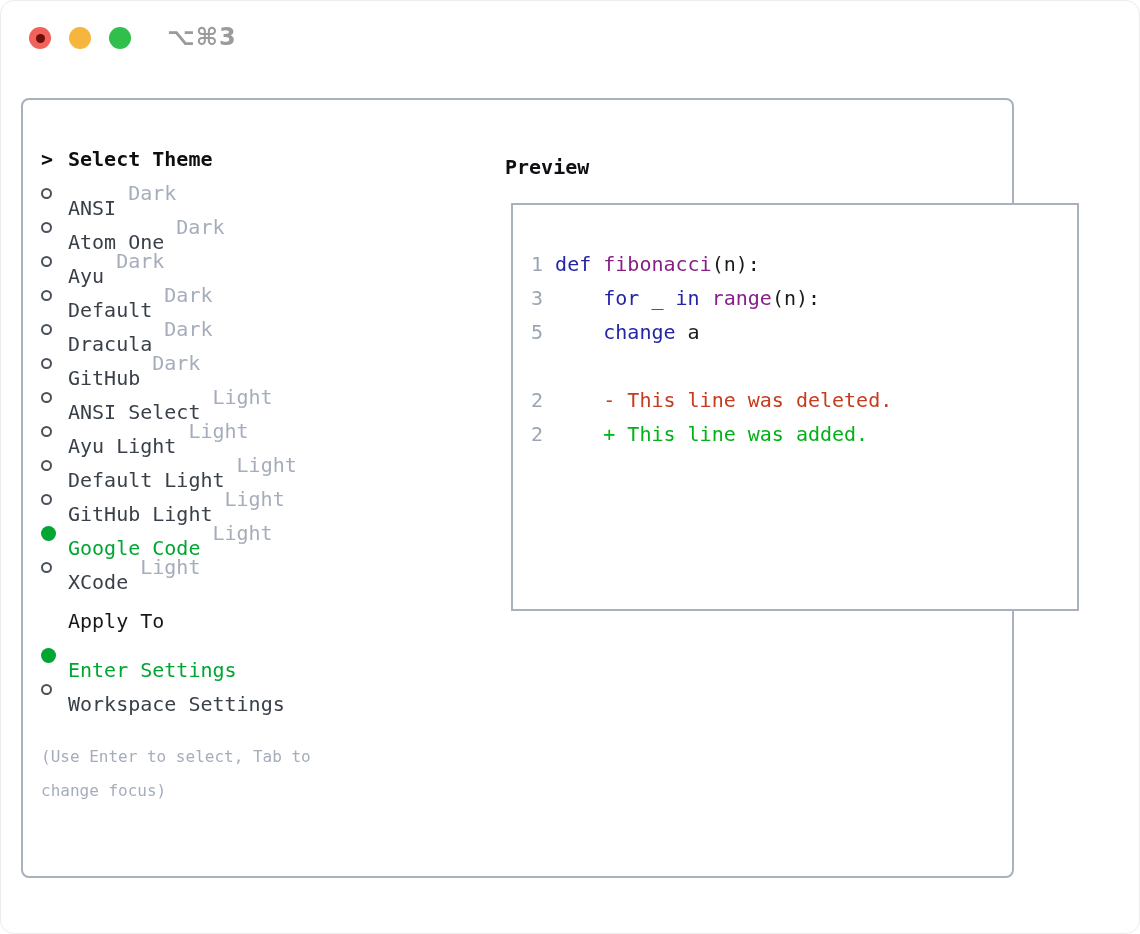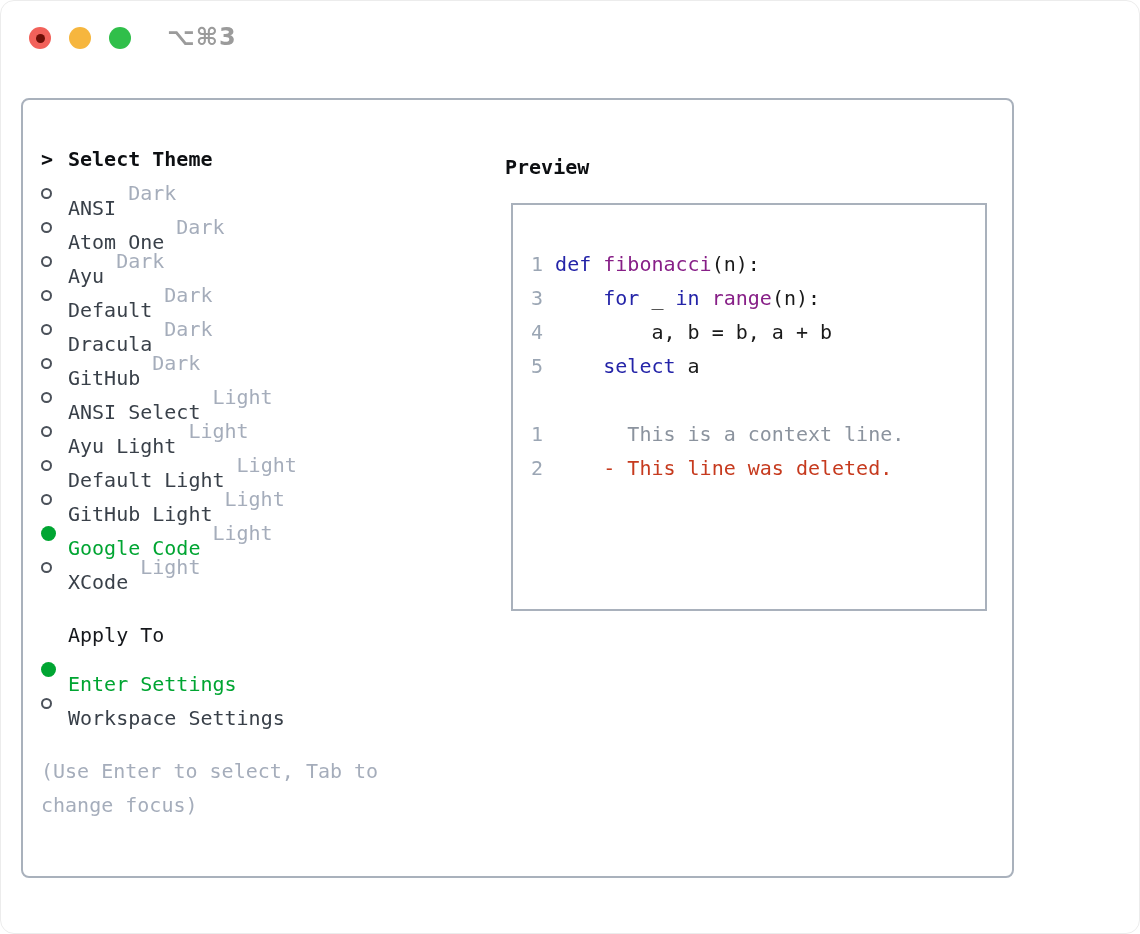--- a/index.html
+++ b/index.html
@@ -39,26 +39,26 @@
   .left-col{position:absolute;left:18px;top:42px;width:440px;font-size:20px;line-height:34px;}
   .row{display:flex;align-items:center;height:34px;white-space:pre;}
   .marker{width:27px;display:inline-flex;align-items:center;flex:none;}
   .list-header{font-weight:bold;color:#0d0f12;}
   .list-header .marker{font-weight:bold;color:#0d0f12;}
   .dot-outline{width:11px;height:11px;border:2px solid #4b515a;border-radius:50%;display:inline-block;}
   .dot-filled{width:15px;height:15px;background:var(--accent-green);border-radius:50%;display:inline-block;}
   .item .name{color:#394049;margin-top:29px;}
   .item.selected .name{color:var(--accent-green);}
   .item .tag{color:var(--muted-gray);margin-left:12px;}
-  .apply-header{margin-top:34px;height:34px;display:flex;align-items:center;color:#16181c;padding-left:27px;}
-  .hint{margin-top:34px;white-space:pre-line;color:var(--muted-gray);font-size:20px;line-height:34px;}
+  .apply-header{margin-top:20px;height:34px;display:flex;align-items:center;color:#16181c;padding-left:27px;}
+  .hint{margin-top:34px;white-space:pre-line;color:var(--muted-gray);font-size:16px;line-height:34px;}
 
   
   .preview-header{position:absolute;left:482px;top:50px;height:34px;display:flex;align-items:center;font-size:20px;font-weight:bold;color:#0d0f12;}
-  .preview-box{position:absolute;left:488px;top:103px;width:476px;height:408px;border:2px solid var(--border-gray);background:#fff;overflow:hidden;}
+  .preview-box{position:absolute;left:488px;top:103px;width:568px;height:408px;border:2px solid var(--border-gray);background:#fff;overflow:hidden;}
   .code-lines{padding:42px 0 0 18px;font-size:20px;line-height:34px;}
   .code-line{height:34px;white-space:pre;}
   .ln{color:var(--line-number-gray);}
   .tk-pl{color:#1a1a1a;}
   .tk-kw{color:var(--keyword-blue);}
   .tk-fn{color:var(--function-purple);}
   .tk-num{color:var(--number-teal);}
   .tk-ctx{color:var(--context-gray);}
   .tk-del{color:var(--deleted-red);}
   .tk-add{color:var(--added-green);}
@@ -110,23 +110,22 @@
         <div class="hint">(Use Enter to select, Tab to
 change focus)</div>
       </div>
 
       <div class="preview-header">Preview</div>
 
       <div class="preview-box">
         <div class="code-lines" id="code-lines">
             <div class="code-line"><span class="ln">1 </span><span class="tk-kw">def</span><span class="tk-pl"> </span><span class="tk-fn">fibonacci</span><span class="tk-pl">(n):</span></div>
             <div class="code-line"><span class="ln">3 </span><span class="tk-pl">    </span><span class="tk-kw">for</span><span class="tk-pl"> _ </span><span class="tk-kw">in</span><span class="tk-pl"> </span><span class="tk-fn">range</span><span class="tk-pl">(n):</span></div>
-            <div class="code-line"><span class="ln">4 </span><span class="tk-pl">        a, b = b, a + b</span></div>
-            <div class="code-line"><span class="ln">5 </span><span class="tk-pl">    </span><span class="tk-kw">select</span><span class="tk-pl"> a</span></div>
+            <div class="code-line"><span class="ln">5 </span><span class="tk-pl">    </span><span class="tk-kw">change</span><span class="tk-pl"> a</span></div>
             <div class="code-line"><span class="ln"></span></div>
-            <div class="code-line"><span class="ln">1 </span><span class="tk-ctx">      This is a context line.</span></div>
             <div class="code-line"><span class="ln">2 </span><span class="tk-del">    - This line was deleted.</span></div>
+            <div class="code-line"><span class="ln">2 </span><span class="tk-add">    + This line was added.</span></div>
           </div>
       </div>
 
     </div>
   </div>
 </div>
 
 </body></html>

